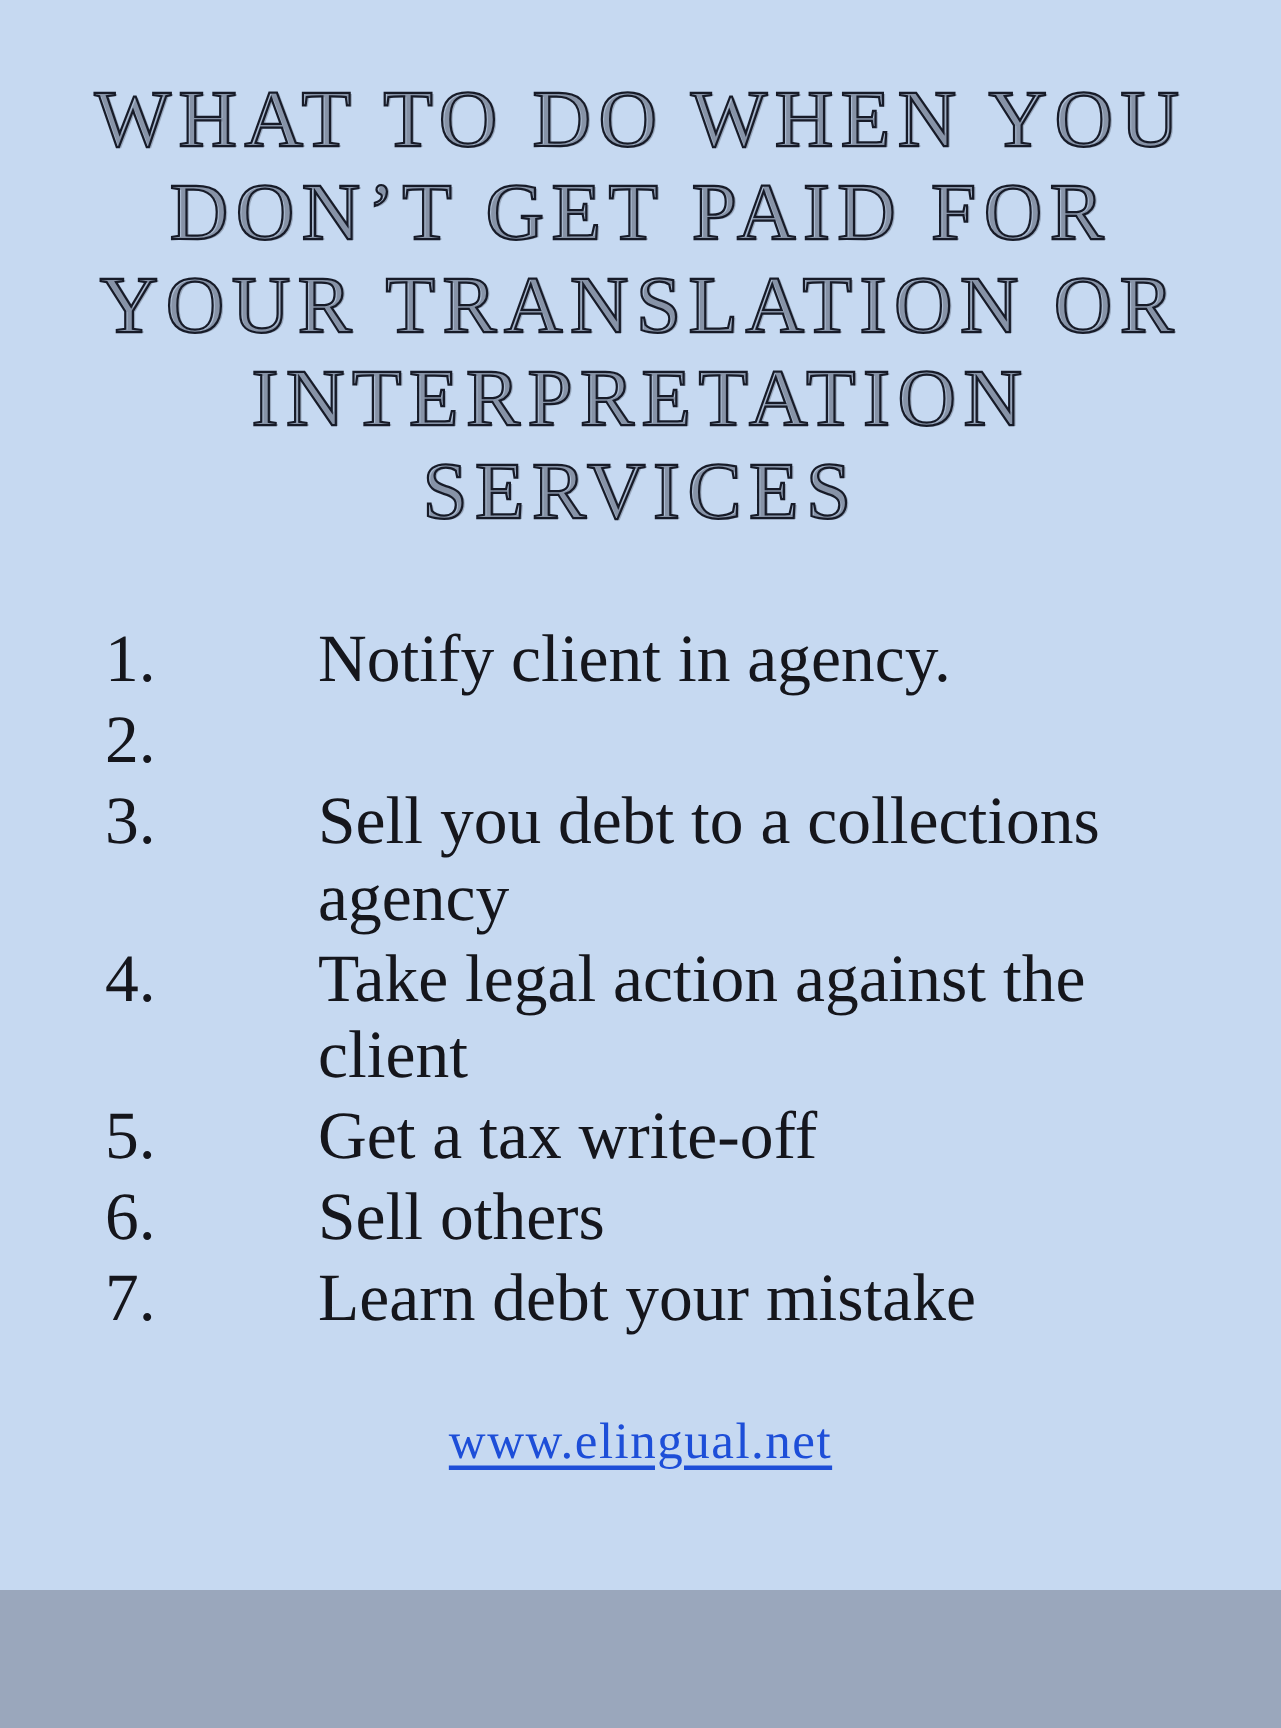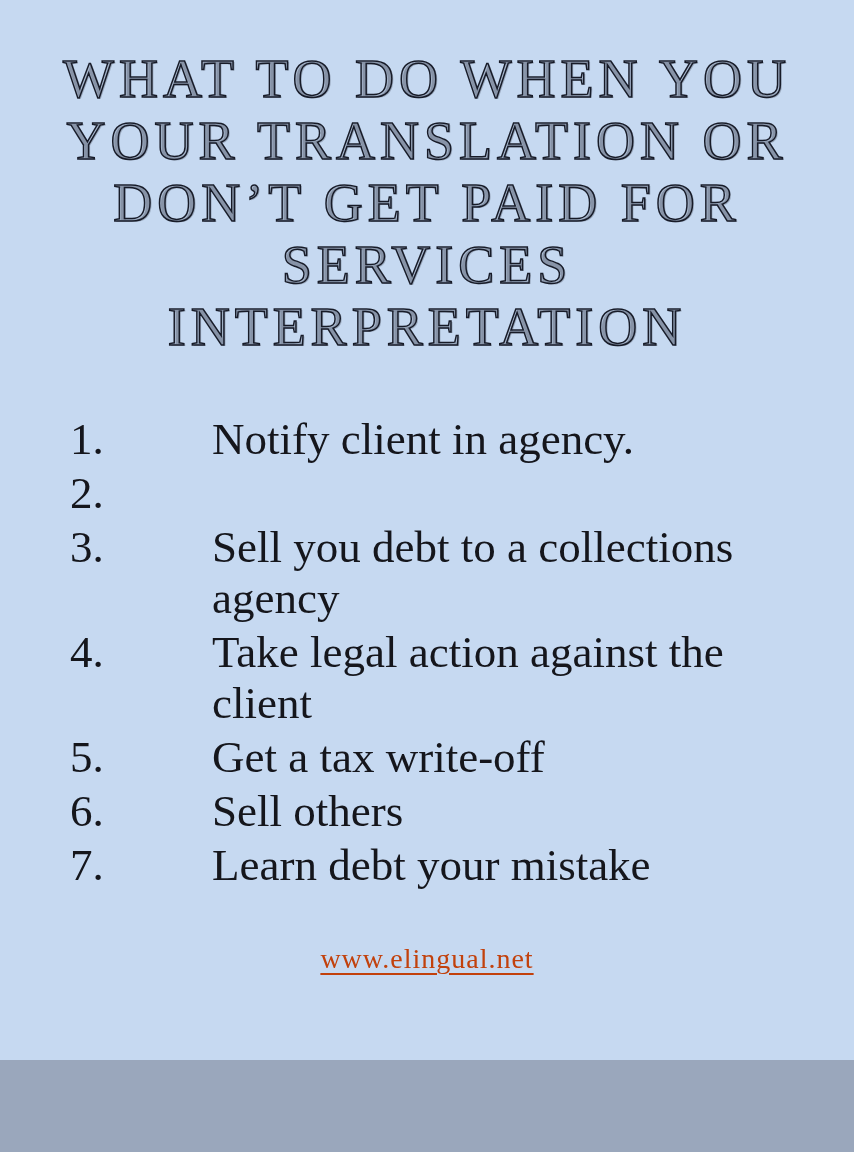--- a/index.html
+++ b/index.html
@@ -46,39 +46,39 @@
   .list-item-text {
     font-size: 45px;
     line-height: 51px;
     color: #15161c;
   }
   .footer {
     margin-top: 52px;
     text-align: center;
   }
   .website-link {
-    font-size: 28px;
+    font-size: 34px;
     letter-spacing: 1px;
-    color: #c2410c;
+    color: #1d4ed8;
     text-decoration: underline;
     text-underline-offset: 5px;
     cursor: pointer;
   }
 </style>
 </head>
 <body>
 
 <div class="poster">
 
   <h1 class="title" style="margin:0; font-weight:normal;">
     <span class="title-line">WHAT TO DO WHEN YOU</span>
+    <span class="title-line">DON’T GET PAID FOR</span>
     <span class="title-line">YOUR TRANSLATION OR</span>
-    <span class="title-line">DON’T GET PAID FOR</span>
+    <span class="title-line">INTERPRETATION</span>
     <span class="title-line">SERVICES</span>
-    <span class="title-line">INTERPRETATION</span>
   </h1>
 
   <ol class="action-list">
     <li class="list-item">
       <span class="list-item-number">1.</span>
       <span class="list-item-text">Notify client in agency.</span>
     </li>
     <li class="list-item">
       <span class="list-item-number">2.</span>
     </li>

